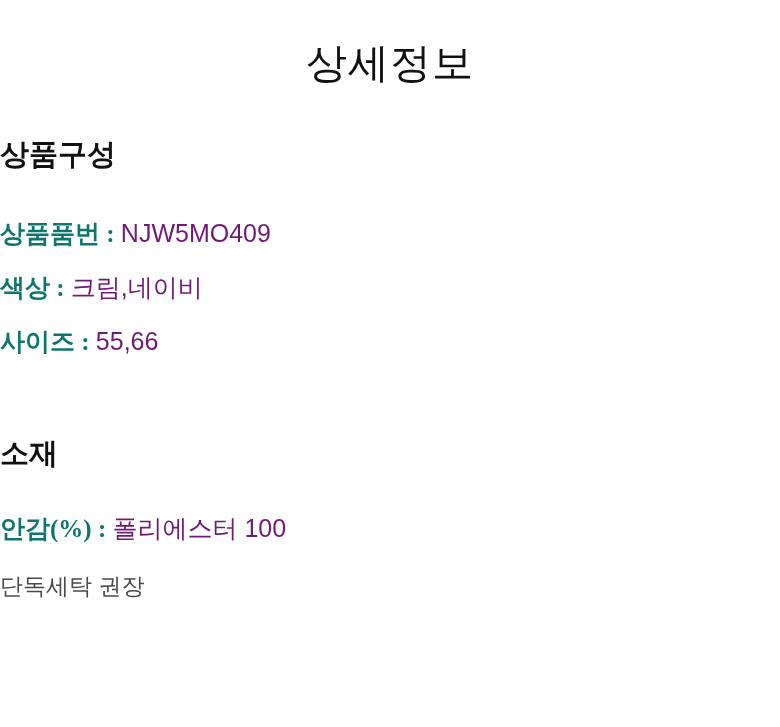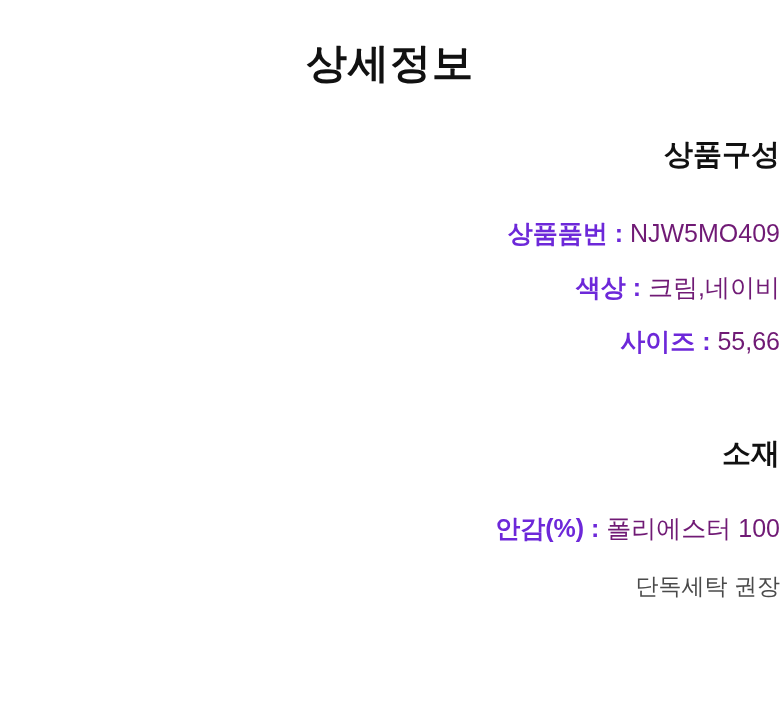--- a/index.html
+++ b/index.html
@@ -18,32 +18,32 @@
     width: 780px;
     height: 727px;
     box-sizing: border-box;
     display: flex;
     flex-direction: column;
     align-items: center;
     padding-top: 26px;
   }
   .main-title {
     font-size: 41px;
-    font-weight: bold;
+    font-weight: normal;
     letter-spacing: 1px;
     color: #111111;
     margin: 0;
     padding-top: 10px;
     text-align: center;
   }
   .section {
     width: 100%;
     display: flex;
     flex-direction: column;
-    align-items: flex-end;
+    align-items: flex-start;
   }
   .section-title {
     font-size: 29px;
     font-weight: bold;
     color: #111111;
     margin: 0;
     text-align: center;
   }
   .section-1 .section-title {
     margin-top: 44px;
@@ -53,21 +53,22 @@
   }
   .spec-line {
     font-size: 25px;
     color: #2b2b2b;
     text-align: center;
     line-height: 1.0;
     white-space: nowrap;
   }
   .spec-line .lbl {
     font-weight: bold;
-    color: #6d28d9;
+    color: #0f766e;
+    font-family: Liberation Serif, serif;
   }
   .spec-line .val {
     font-weight: normal;
     color: #701a75;
   }
   .section-1 .spec-line:nth-of-type(1) { margin-top: 46px; }
   .section-1 .spec-line { margin-top: 29px; }
   .section-2 .spec-line:nth-of-type(1) { margin-top: 42px; }
   .section-2 .spec-line { margin-top: 17px; }
   .note-line {

